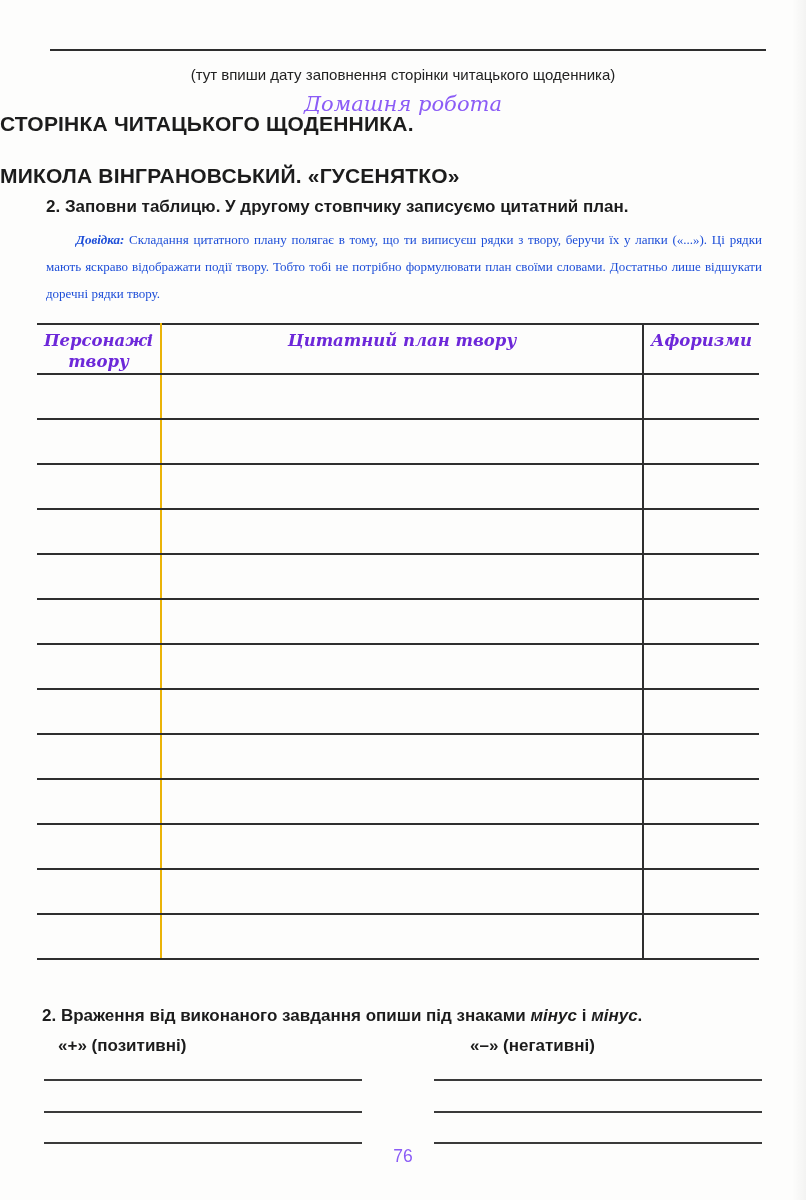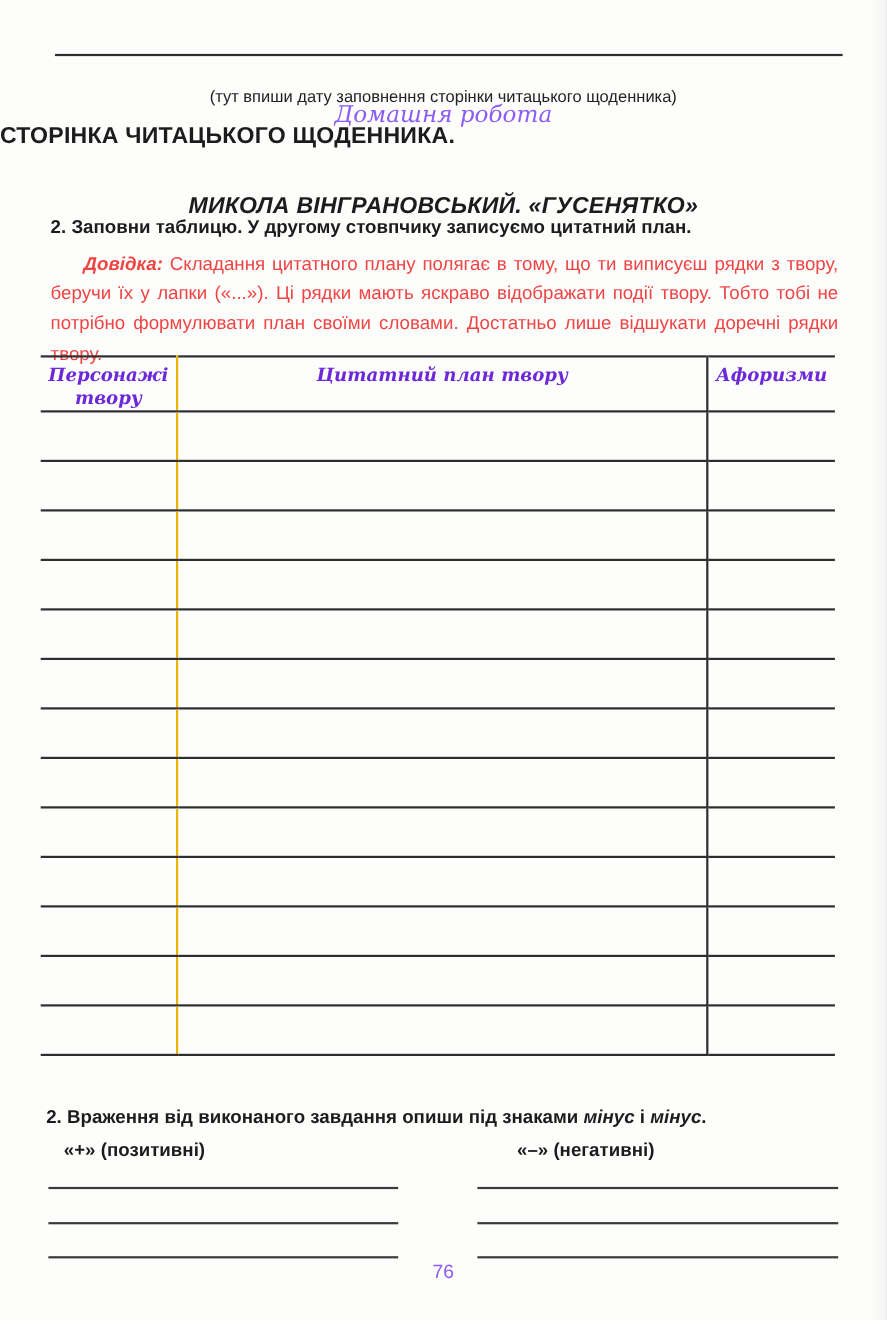--- a/index.html
+++ b/index.html
@@ -16,45 +16,45 @@
     content:"";position:absolute;top:0;right:0;width:14px;height:100%;
     background:linear-gradient(to right, rgba(0,0,0,0), rgba(0,0,0,0.04));
     pointer-events:none;
   }
   .date-rule{
     position:absolute;top:49px;left:50px;width:716px;
     border-top:2px solid #2e2e2e;
   }
   .date-caption{
     position:absolute;top:66px;left:0;width:100%;
-    text-align:center;font-size:15px;color:#222;margin-top:14px;
+    text-align:center;font-size:15px;color:#222;
   }
   .subtitle{
     position:absolute;top:92px;left:0;width:100%;
     text-align:center;
     font-family:"DejaVu Serif", serif;
     font-style:italic;font-size:21px;color:#8b5cf6;
   }
   .title1{
     position:absolute;top:112px;left:0;width:100%;
     text-align:left;font-weight:bold;font-size:21px;letter-spacing:.2px;
   }
   .title2{
-    position:absolute;top:176px;left:0;width:100%;
-    text-align:center;font-weight:bold;font-style:italic;font-size:21px;letter-spacing:.2px;
+    position:absolute;top:164px;left:0;width:100%;
+    text-align:left;font-weight:bold;font-size:21px;letter-spacing:.2px;
   }
   .task1-heading{
     position:absolute;top:197px;left:46px;width:716px;
     font-weight:bold;font-size:17px;
   }
   .note{
     position:absolute;top:226px;left:46px;width:716px;
-    font-family:Liberation Sans, sans-serif;
-    font-size:17px;line-height:27.2px;
-    text-align:justify;text-indent:30px;color:#ef4444;
+    font-family:Liberation Serif, serif;
+    font-size:13px;line-height:27.2px;
+    text-align:justify;text-indent:30px;color:#1d4ed8;
   }
   .note .lbl{font-style:italic;font-weight:bold;}
   table.diary{
     position:absolute;top:323px;left:37px;width:720px;
     border-collapse:collapse;table-layout:fixed;
     border-top:2px solid #2e2e2e;
   }
   table.diary td,table.diary th{
     padding:0;height:43px;
     border-bottom:2px solid #2e2e2e;

